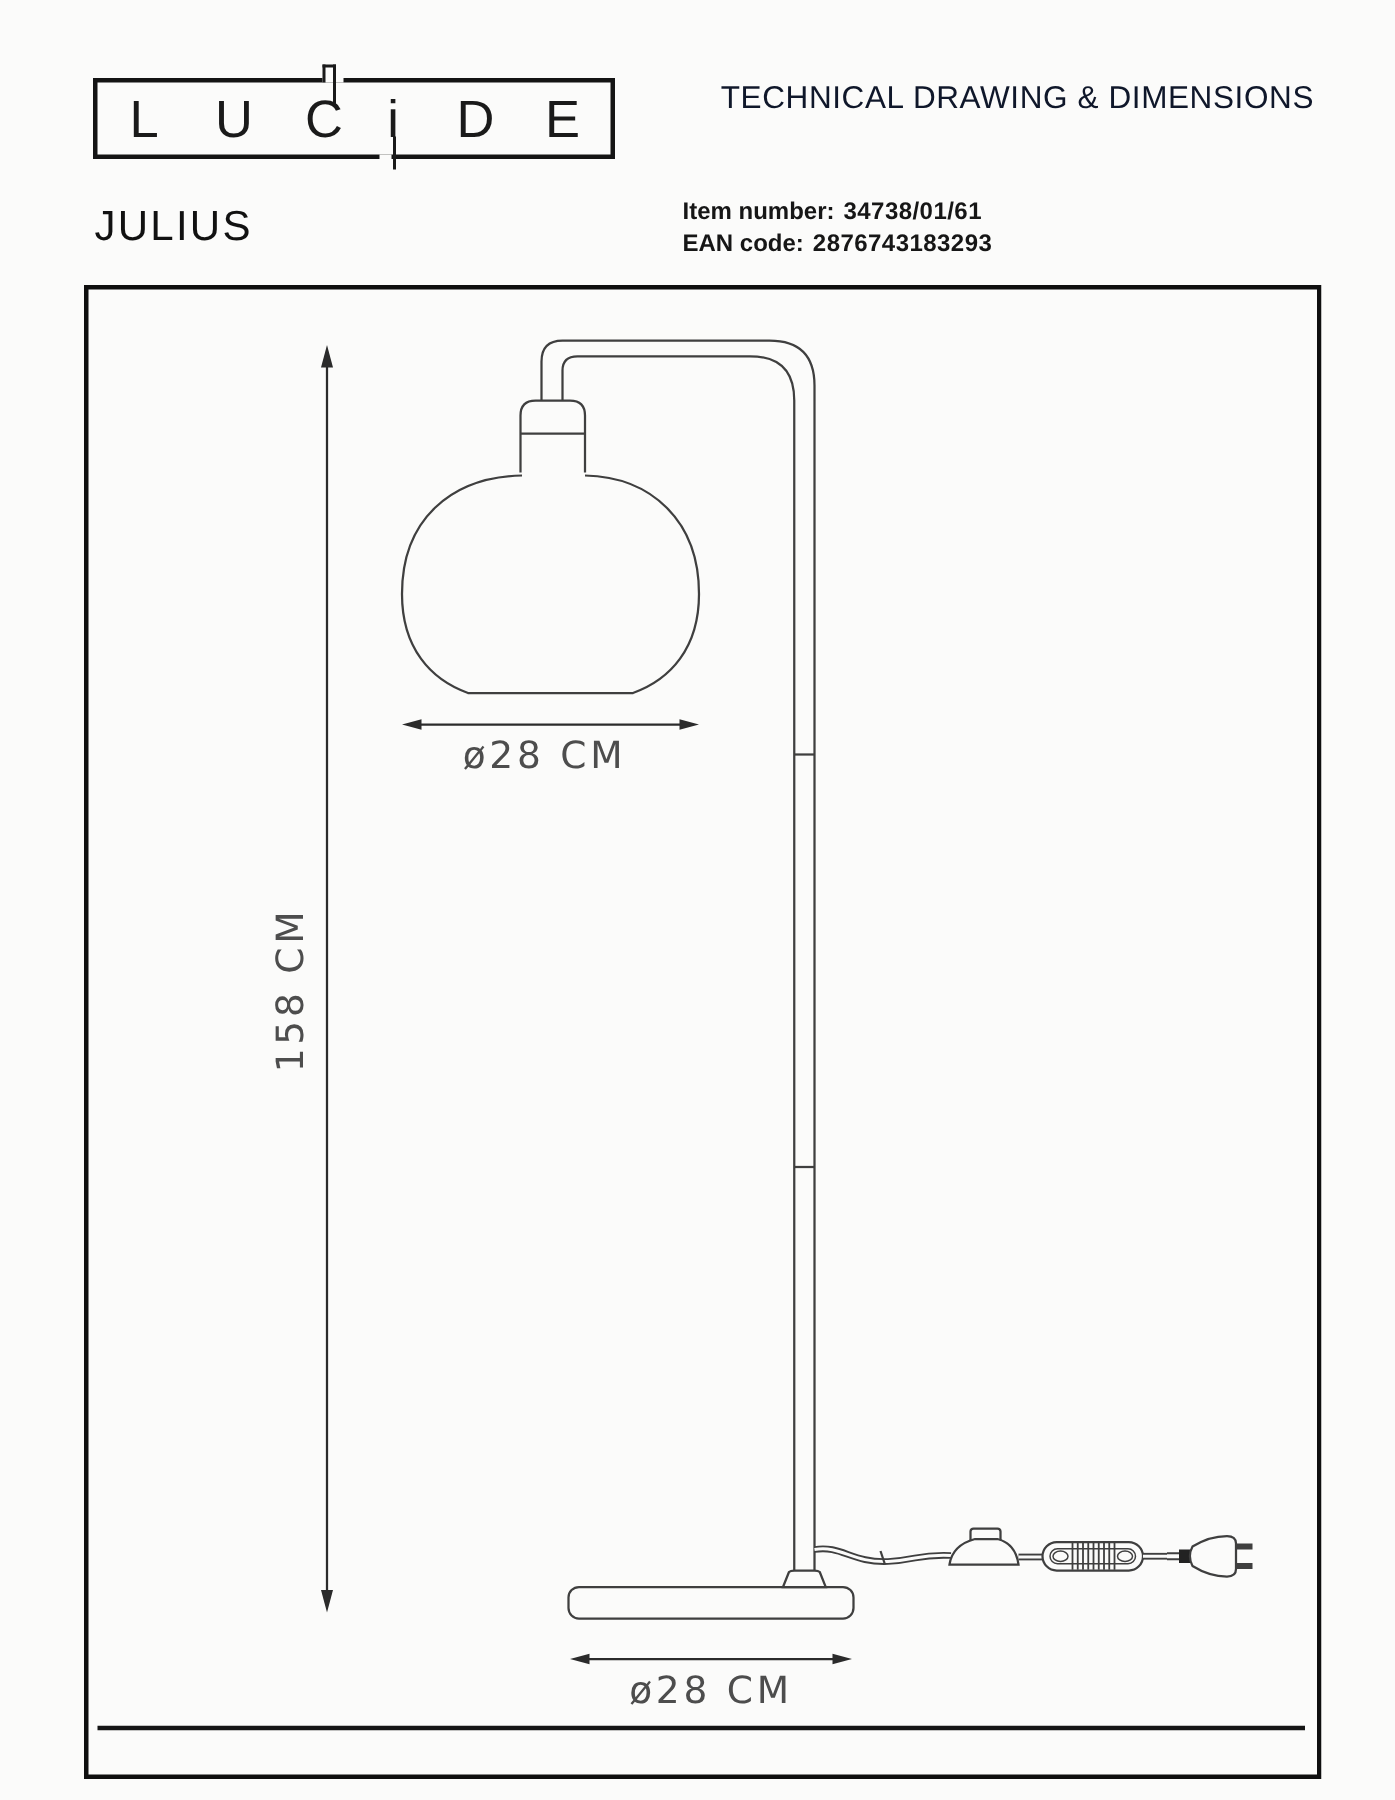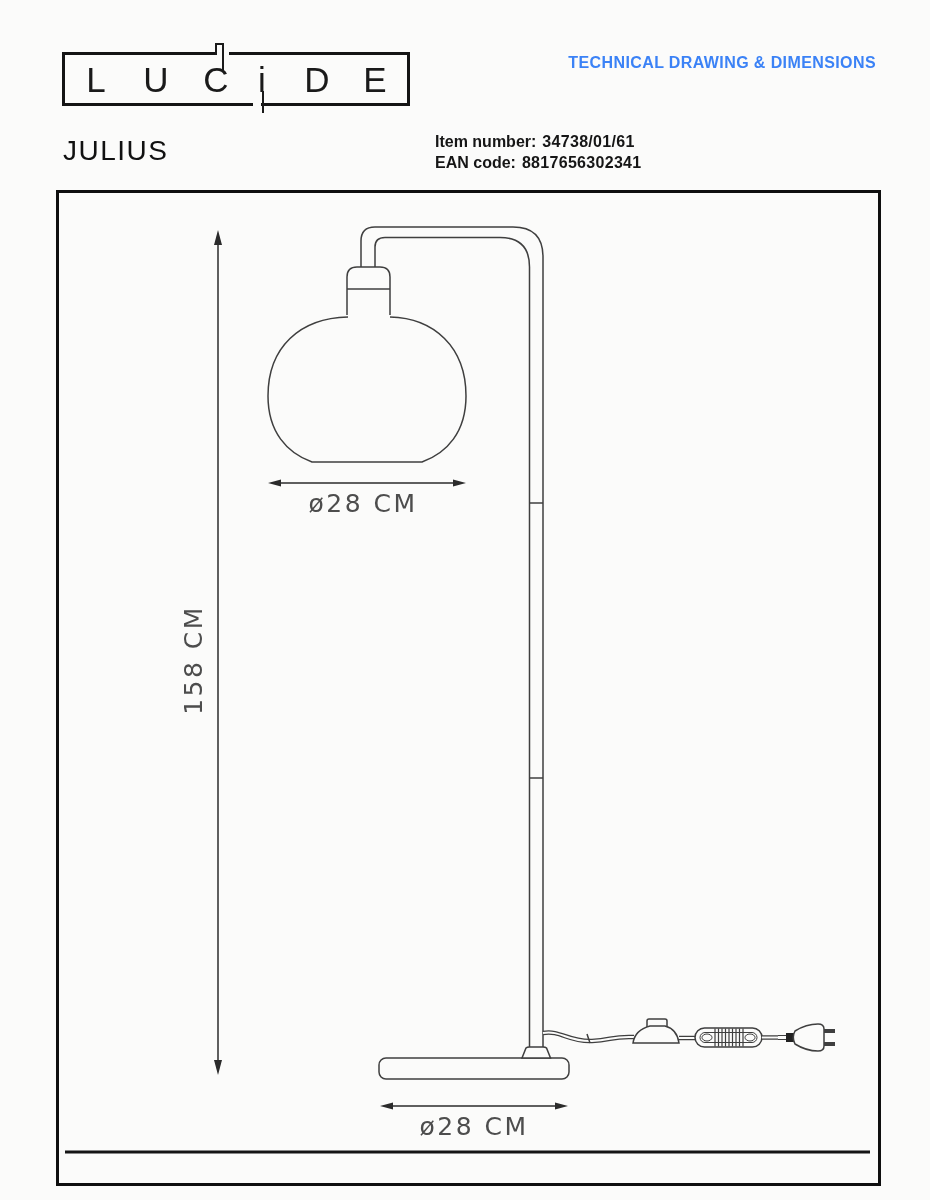--- a/index.html
+++ b/index.html
@@ -19,27 +19,27 @@
     font-size:35px;font-weight:400;color:#1a1a1a;letter-spacing:0;
   }
   .logo-hook-mask{position:absolute;left:150px;top:-3px;width:14px;height:3px;background:#fbfbfa;z-index:2;}
   .logo-hook-v1{position:absolute;left:150px;top:-12px;width:2px;height:12px;background:#1a1a1a;z-index:3;}
   .logo-hook-h{position:absolute;left:150px;top:-12px;width:9px;height:2px;background:#1a1a1a;z-index:3;}
   .logo-hook-v2{position:absolute;left:157px;top:-12px;width:2px;height:27px;background:#1a1a1a;z-index:3;}
   .logo-i-stem{position:absolute;left:196.5px;top:36px;width:2px;height:22px;background:#1a1a1a;z-index:3;}
   .logo-i-mask{position:absolute;left:188px;bottom:-3px;width:8px;height:3px;background:#fbfbfa;z-index:2;}
   .doc-title{
     position:absolute;top:54px;right:54px;
-    font-size:16px;font-weight:700;letter-spacing:0.4px;color:#3b82f6;
+    font-size:21px;font-weight:400;letter-spacing:0.4px;color:#0f172a;
   }
   .product-name{
     position:absolute;left:63px;top:135px;
     font-size:28px;font-weight:400;letter-spacing:1.5px;color:#111;
   }
-  .codes{position:absolute;left:435px;top:131px;font-size:16px;line-height:21px;}
+  .codes{position:absolute;left:455px;top:131px;font-size:16px;line-height:21px;}
   .codes .row{white-space:nowrap;}
   .codes .lbl{font-weight:700;margin-right:6px;}
   .codes .val{font-weight:700;letter-spacing:0.3px;}
   
   .drawing-svg{position:absolute;left:56px;top:190px;}
   .dim-label{
     font-family:"DejaVu Sans",sans-serif;font-size:25px;fill:#4d4d4d;
     letter-spacing:2.5px;
   }
   .ln{stroke:#3f3f3f;stroke-width:1.5;fill:none;}
@@ -68,21 +68,21 @@
   </div>
 
   <div class="doc-title">TECHNICAL DRAWING &amp; DIMENSIONS</div>
 
   <div class="product-name">JULIUS</div>
   <div class="codes">
     <div class="row">
       <span class="lbl">Item number:</span><span class="val">34738/01/61</span>
     </div>
     <div class="row">
-      <span class="lbl">EAN code:</span><span class="val">8817656302341</span>
+      <span class="lbl">EAN code:</span><span class="val">2876743183293</span>
     </div>
   </div>
 
   <svg class="drawing-svg" width="825" height="996" viewBox="0 0 825 996">
 
     <rect x="1.5" y="1.5" width="822" height="993" fill="none" stroke="#0f0f0f" stroke-width="3"></rect>
     <line x1="9" y1="962" x2="814" y2="962" stroke="#151515" stroke-width="3"></line>
 
     <g>
       <line class="dim" x1="162" y1="47" x2="162" y2="878"></line>

